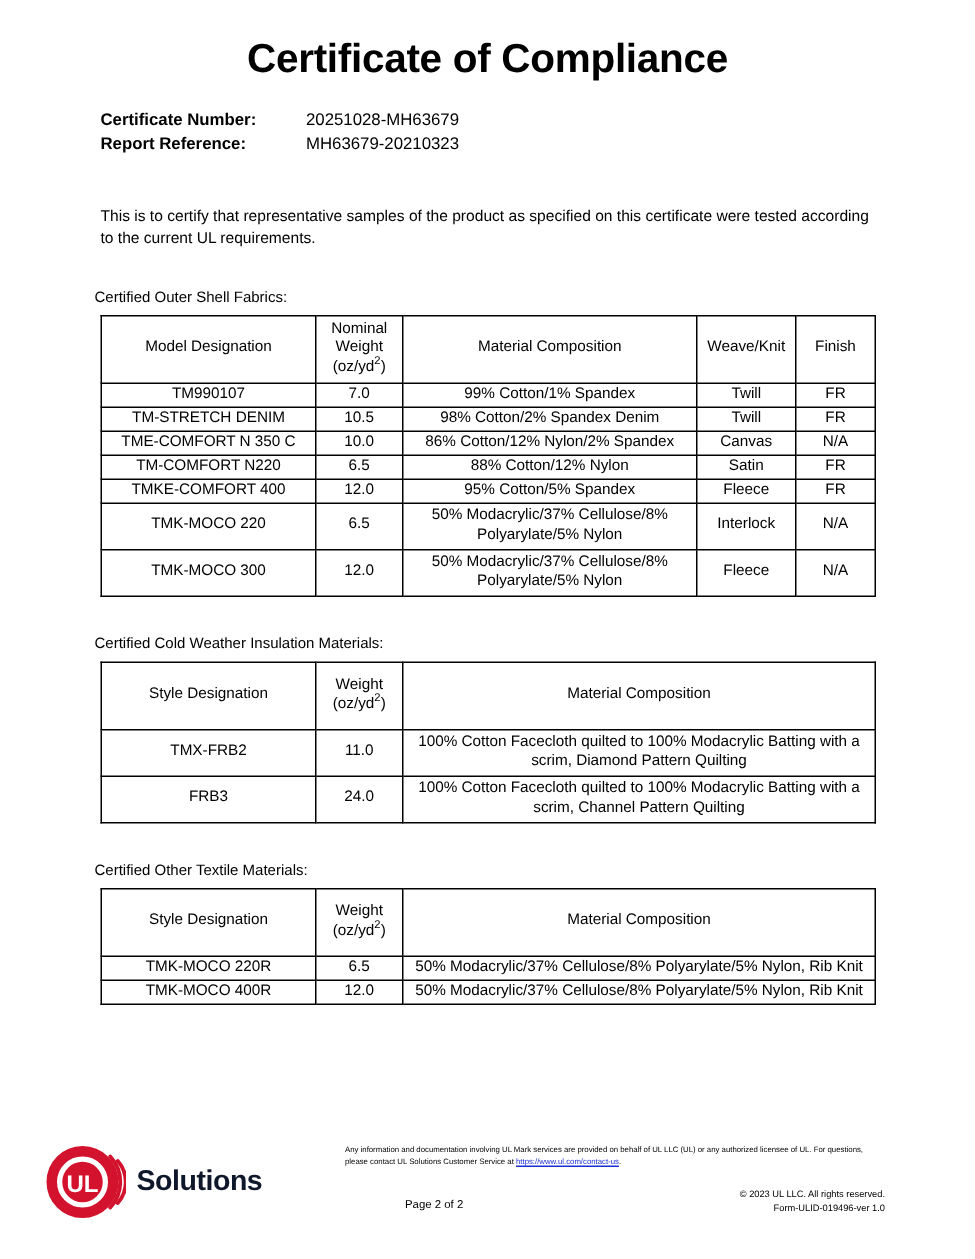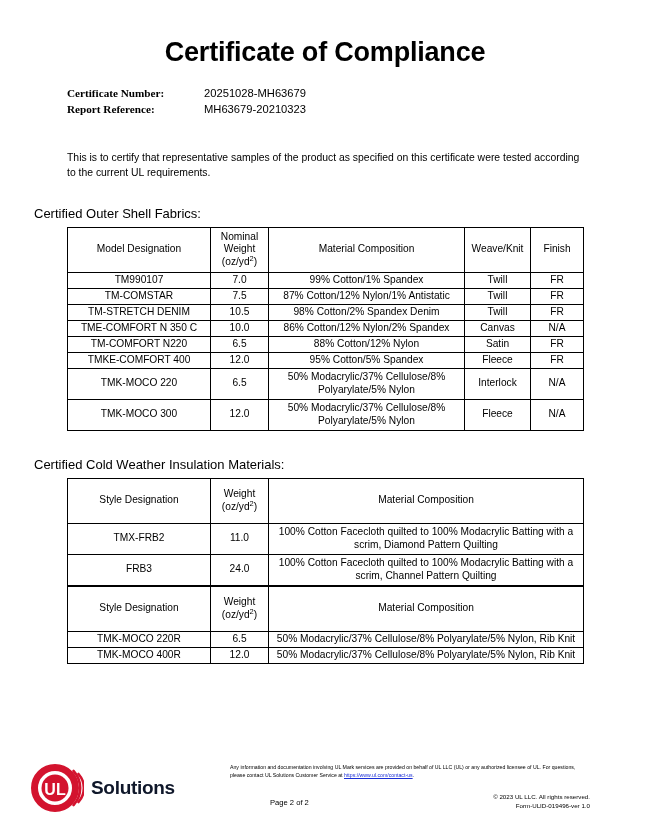--- a/index.html
+++ b/index.html
@@ -21,58 +21,57 @@
     padding: 0;
   }
 
   
   .doc-title {
     text-align: center;
     font-size: 27px;
     font-weight: bold;
     letter-spacing: -0.2px;
     margin: 0;
-    padding-top: 38px;
+    padding-top: 25px;
     line-height: 1.1;
   }
 
   
   .meta-block {
     margin: 18px 0 0 0;
     padding-left: 67px;
     font-size: 11.2px;
   }
   .meta-row {
     display: flex;
     align-items: baseline;
     line-height: 1.42;
   }
   .meta-label {
     font-weight: bold;
     width: 137px;
     flex: 0 0 137px;
     white-space: nowrap;
-    font-family: Liberation Serif, serif;
   }
   .meta-value {
     white-space: nowrap;
   }
 
   
   .statement {
     margin-top: 32px;
     padding: 0 67px 0 67px;
     font-size: 10.4px;
     line-height: 1.45;
   }
 
   
   .section-caption {
-    padding-left: 34px;
-    font-size: 13px;
+    padding-left: 63px;
+    font-size: 10px;
     margin-top: 26px;
     margin-bottom: 6px;
   }
 
   
   table.cert-table {
     border-collapse: collapse;
     margin-left: 67px;
     width: 516px;
     table-layout: fixed;
@@ -225,27 +224,20 @@
     </thead>
     <tbody>
       <tr>
         <td>TM990107</td>
         <td>7.0</td>
         <td>99% Cotton/1% Spandex</td>
         <td>Twill</td>
         <td>FR</td>
       </tr>
       <tr>
-        <td>TM-COMSTAR</td>
-        <td>7.5</td>
-        <td>87% Cotton/12% Nylon/1% Antistatic</td>
-        <td>Twill</td>
-        <td>FR</td>
-      </tr>
-      <tr>
         <td>TM-STRETCH DENIM</td>
         <td>10.5</td>
         <td>98% Cotton/2% Spandex Denim</td>
         <td>Twill</td>
         <td>FR</td>
       </tr>
       <tr>
         <td>TME-COMFORT N 350 C</td>
         <td>10.0</td>
         <td>86% Cotton/12% Nylon/2% Spandex</td>
@@ -308,20 +300,21 @@
         <td>100% Cotton Facecloth quilted to 100% Modacrylic Batting with a scrim, Diamond Pattern Quilting</td>
       </tr>
       <tr class="tall">
         <td>FRB3</td>
         <td>24.0</td>
         <td>100% Cotton Facecloth quilted to 100% Modacrylic Batting with a scrim, Channel Pattern Quilting</td>
       </tr>
     </tbody>
   </table>
 
+  <div class="section-caption">Certified Other Textile Materials:</div>
 
   <table class="cert-table t2">
     <colgroup>
       <col class="c1">
         <col class="c2">
         <col class="c3">
     </colgroup>
     <thead>
       <tr>
         <th>Style Designation</th>

